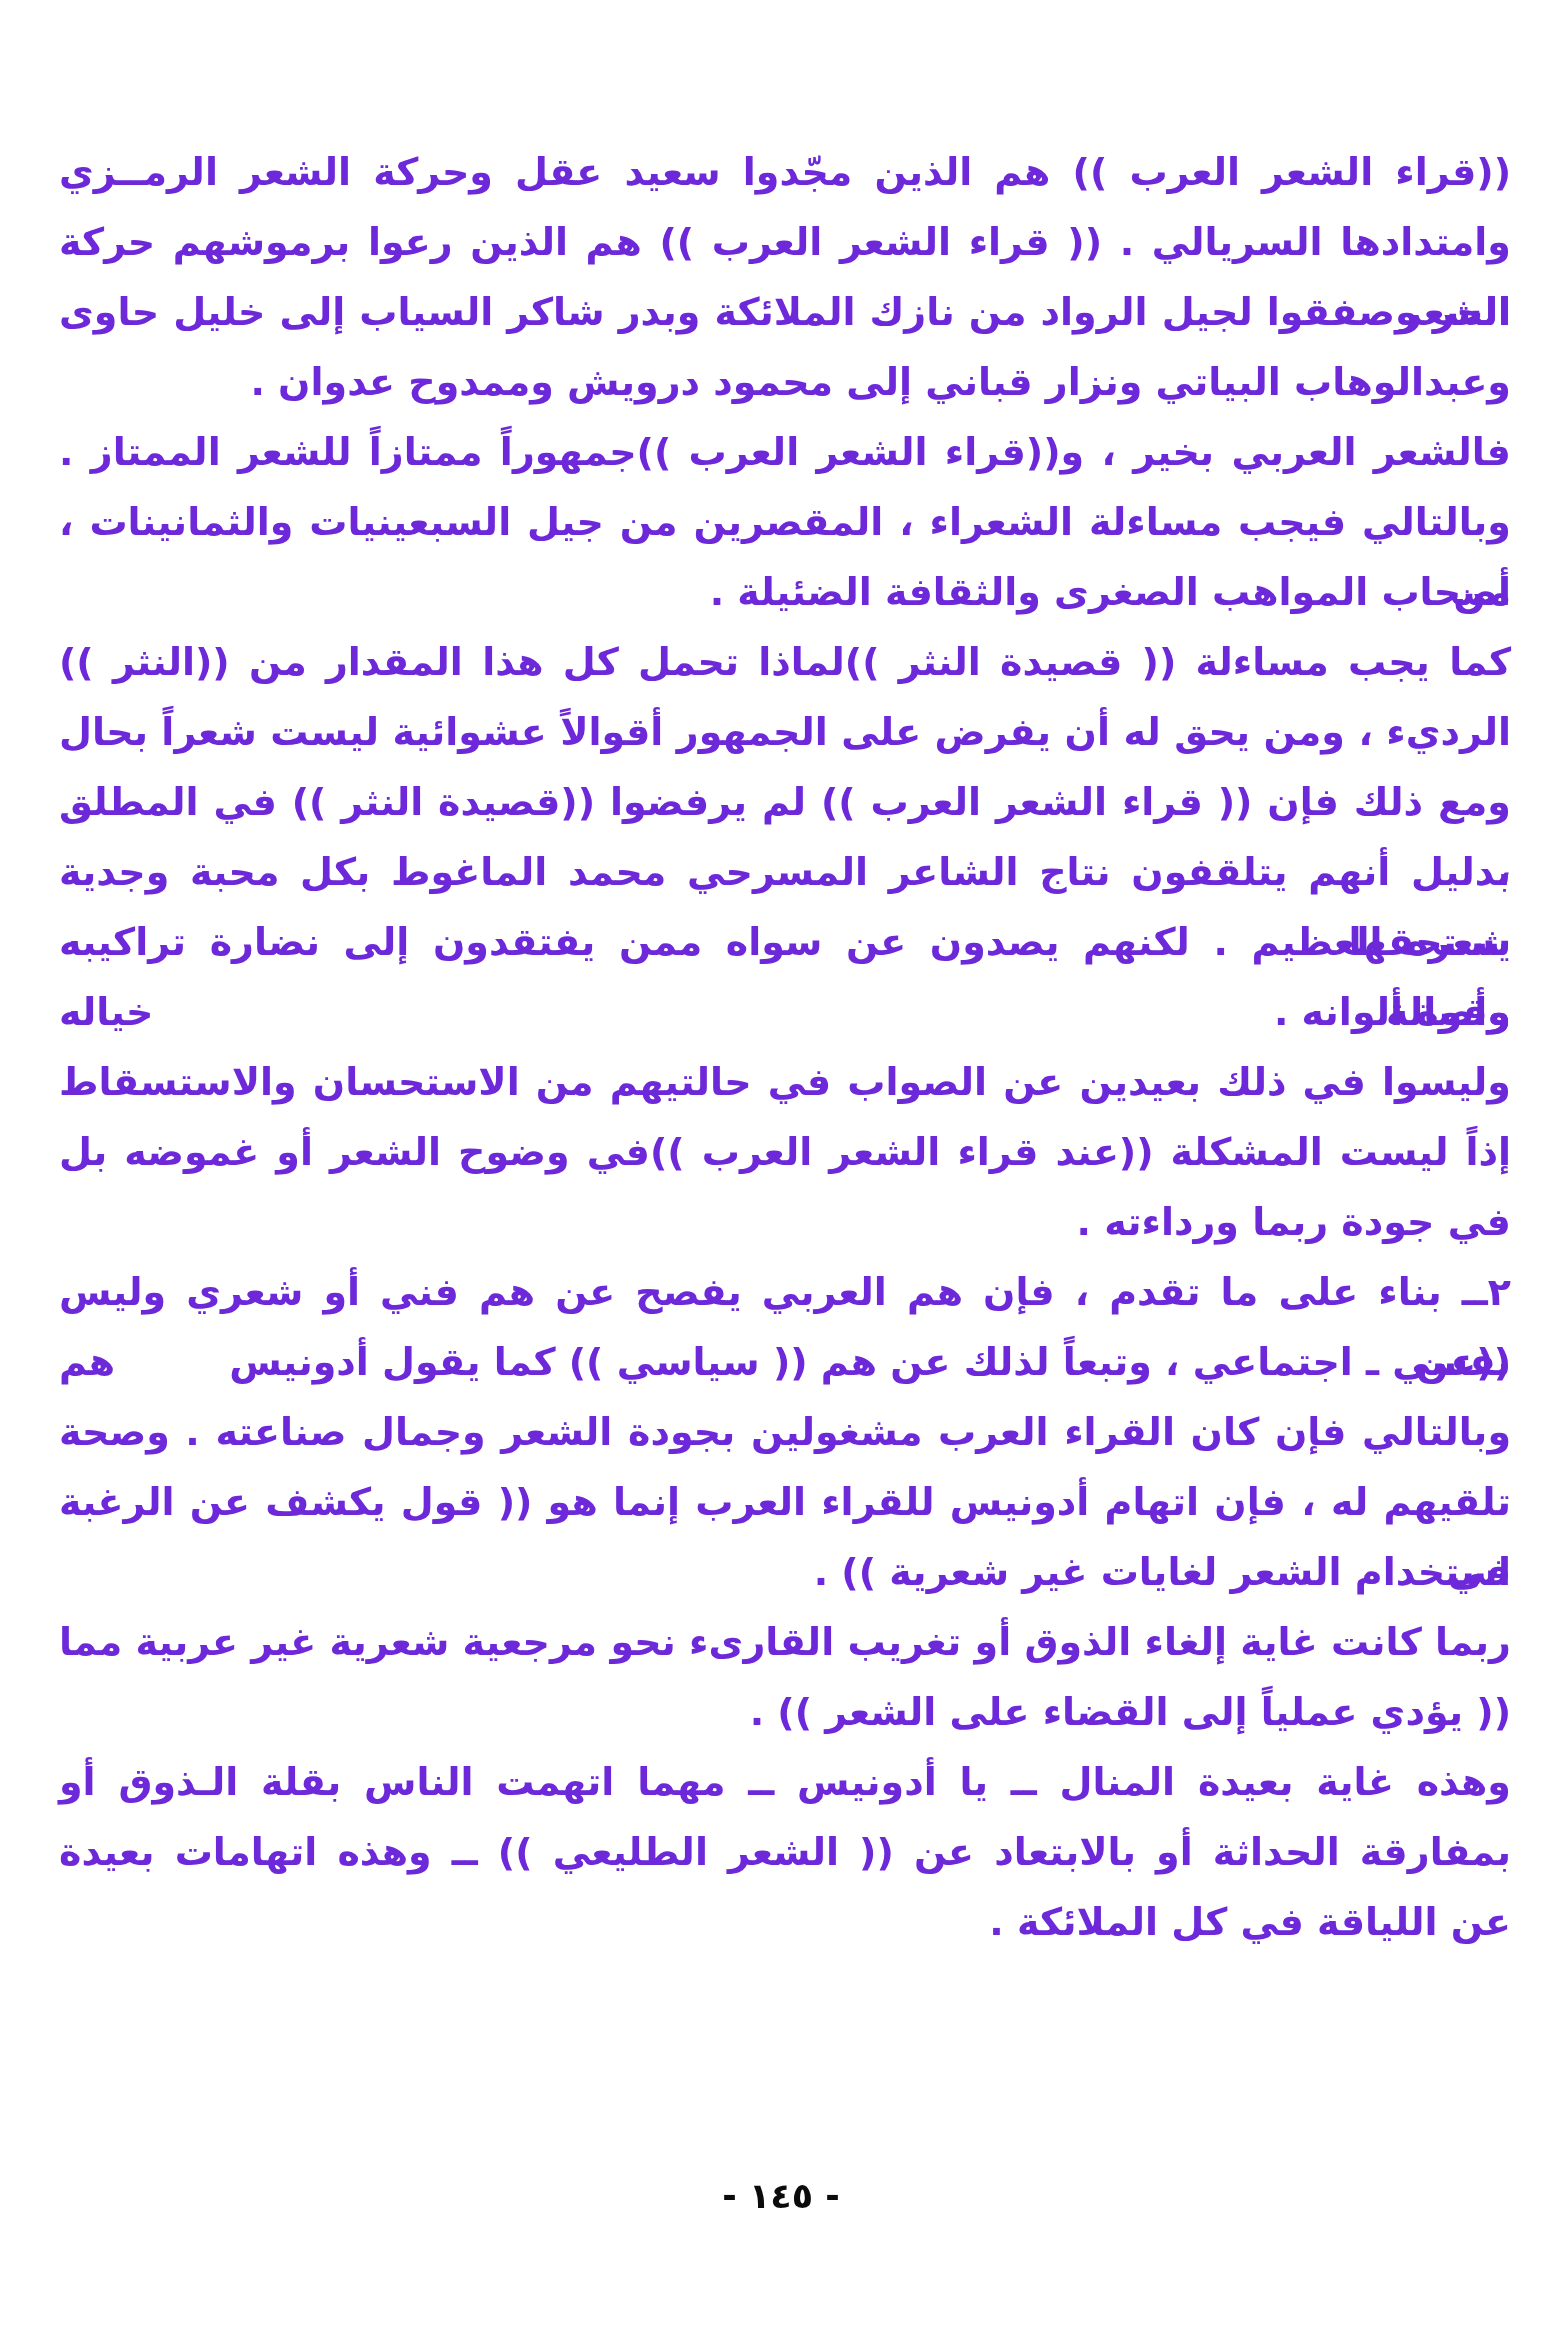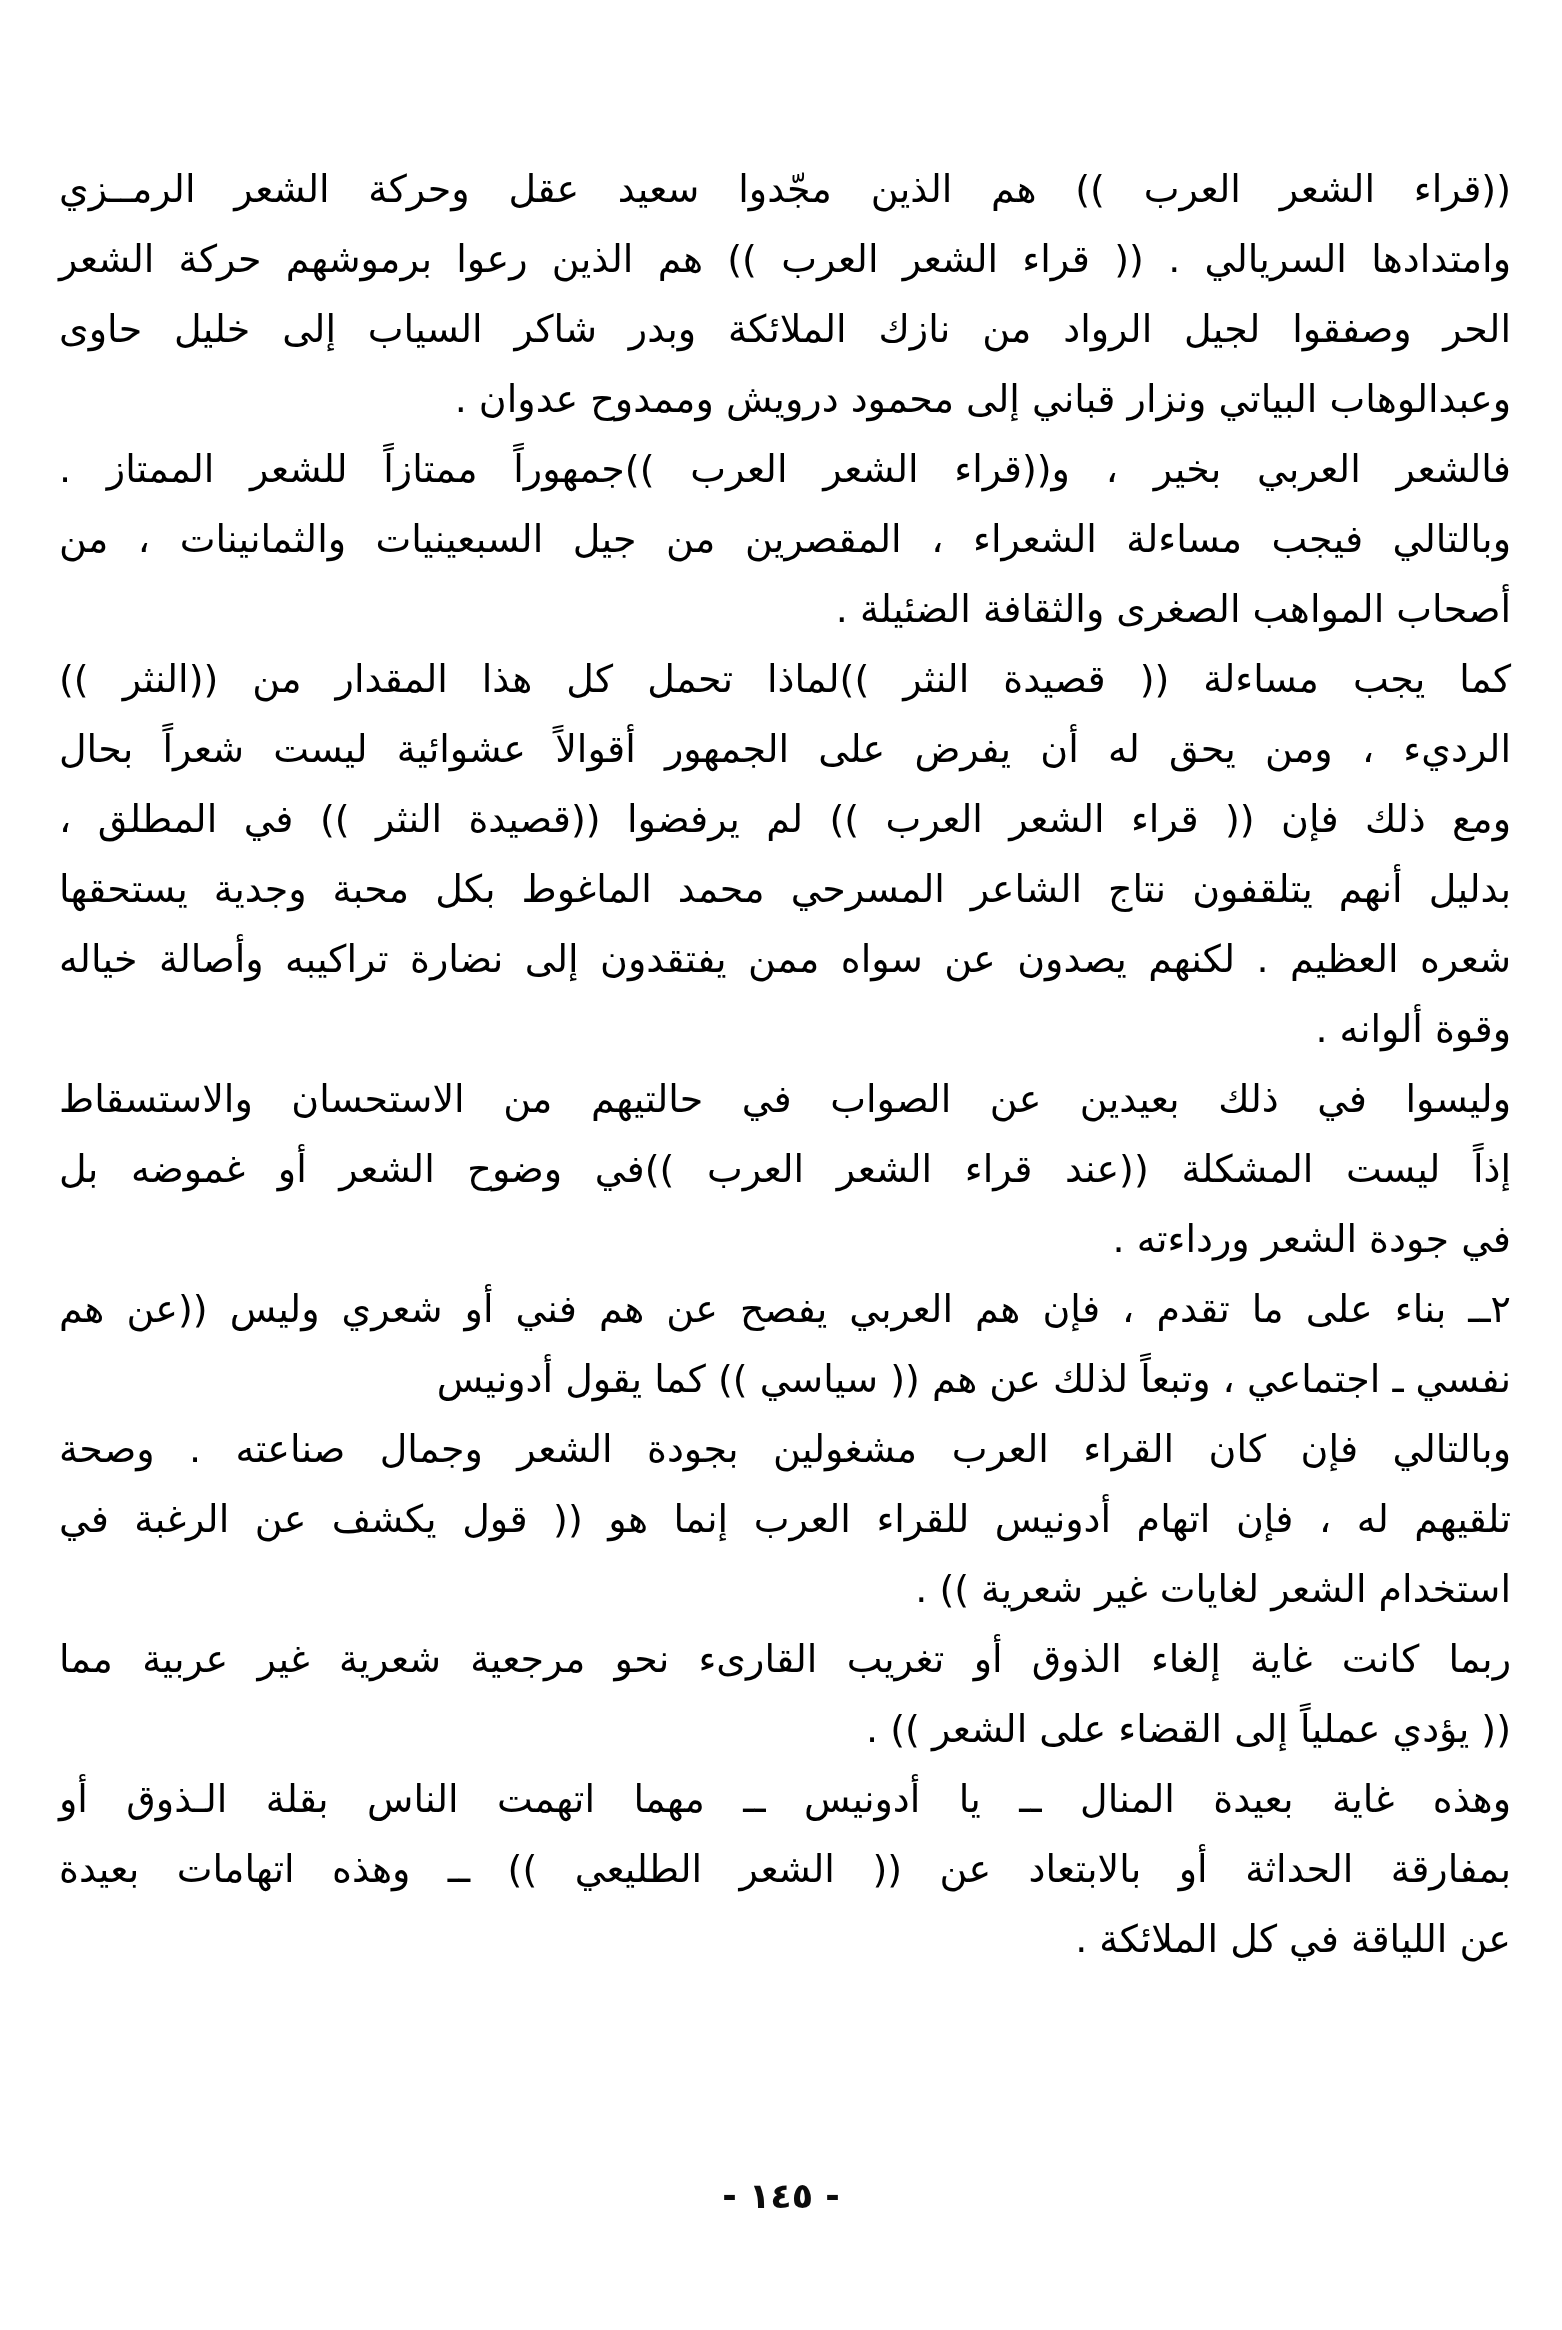--- a/index.html
+++ b/index.html
@@ -11,27 +11,27 @@
     position: relative;
     width: 1562px;
     height: 2330px;
     margin: 0 auto;
     background: #ffffff;
     overflow: hidden;
     font-family: "DejaVu Sans", sans-serif;
   }
   .text-block {
     position: absolute;
-    top: 154px;
+    top: 137px;
     right: 51px;
     left: 59px;
     direction: rtl;
     unicode-bidi: embed;
-    color: #000000;
-    font-weight: 400;
+    color: #6d28d9;
+    font-weight: 700;
     font-size: 38px;
   }
   .text-block p {
     margin: 0;
     padding: 0;
     height: 70px;
     line-height: 70px;
     white-space: nowrap;
   }
   
@@ -74,21 +74,21 @@
     <p class="s">وبالتالي فيجب مساءلة الشعراء ، المقصرين من جيل السبعينيات والثمانينات ، من</p>
     <p class="r">أصحاب المواهب الصغرى والثقافة الضئيلة .</p>
     <p class="s ind80">كما يجب مساءلة (( قصيدة النثر ))لماذا تحمل كل هذا المقدار من ((النثر ))</p>
     <p class="s">الرديء ، ومن يحق له أن يفرض على الجمهور أقوالاً عشوائية ليست شعراً بحال</p>
     <p class="s">ومع ذلك فإن (( قراء الشعر العرب )) لم يرفضوا ((قصيدة النثر )) في المطلق ،</p>
     <p class="s">بدليل أنهم يتلقفون نتاج الشاعر المسرحي محمد الماغوط بكل محبة وجدية يستحقها</p>
     <p class="s">شعره العظيم . لكنهم يصدون عن سواه ممن يفتقدون إلى نضارة تراكيبه وأصالة خياله</p>
     <p class="r">وقوة ألوانه .</p>
     <p class="s ind60">وليسوا في ذلك بعيدين عن الصواب في حالتيهم من الاستحسان والاستسقاط</p>
     <p class="s ind80">إذاً ليست المشكلة ((عند قراء الشعر العرب ))في وضوح الشعر أو غموضه بل</p>
-    <p class="r">في جودة الشعر ورداءته .</p>
+    <p class="r">في جودة ربما ورداءته .</p>
     <p class="s">٢ــ بناء على ما تقدم ، فإن هم العربي يفصح عن هم فني أو شعري وليس ((عن هم</p>
     <p class="r ind90">نفسي ـ اجتماعي ، وتبعاً لذلك عن هم (( سياسي )) كما يقول أدونيس</p>
     <p class="s ind80">وبالتالي فإن كان القراء العرب مشغولين بجودة الشعر وجمال صناعته . وصحة</p>
     <p class="s">تلقيهم له ، فإن اتهام أدونيس للقراء العرب إنما هو (( قول يكشف عن الرغبة في</p>
     <p class="r">استخدام الشعر لغايات غير شعرية )) .</p>
     <p class="s ind40">ربما كانت غاية إلغاء الذوق أو تغريب القارىء نحو مرجعية شعرية غير عربية  مما</p>
     <p class="r ind200">(( يؤدي عملياً إلى القضاء على الشعر )) .</p>
     <p class="s ind60">وهذه غاية بعيدة المنال ــ يا أدونيس ــ مهما اتهمت الناس بقلة الـذوق أو</p>
     <p class="s">بمفارقة الحداثة أو بالابتعاد عن (( الشعر الطليعي )) ــ وهذه اتهامات بعيدة</p>
     <p class="r ind60">عن اللياقة في كل الملائكة .</p>

